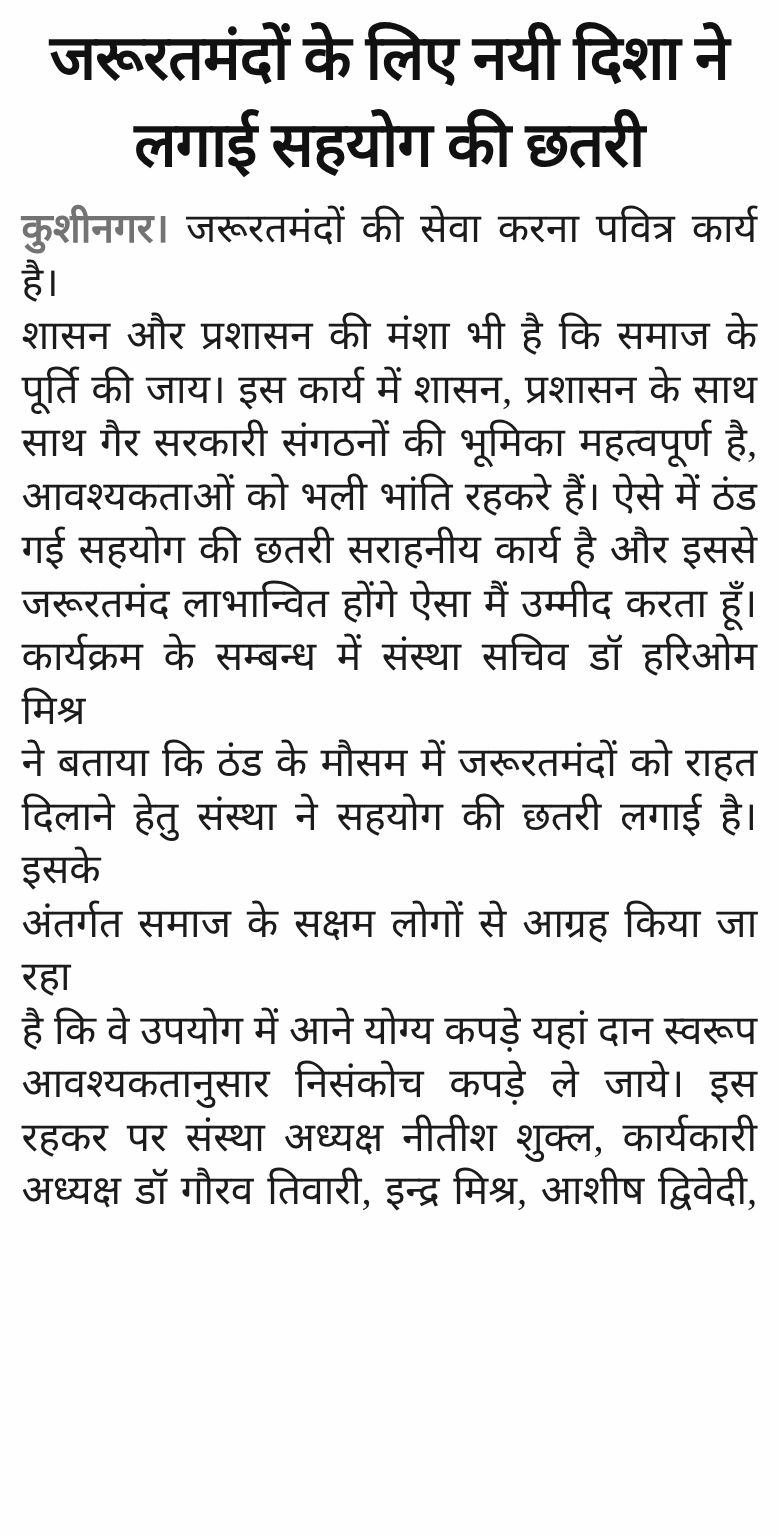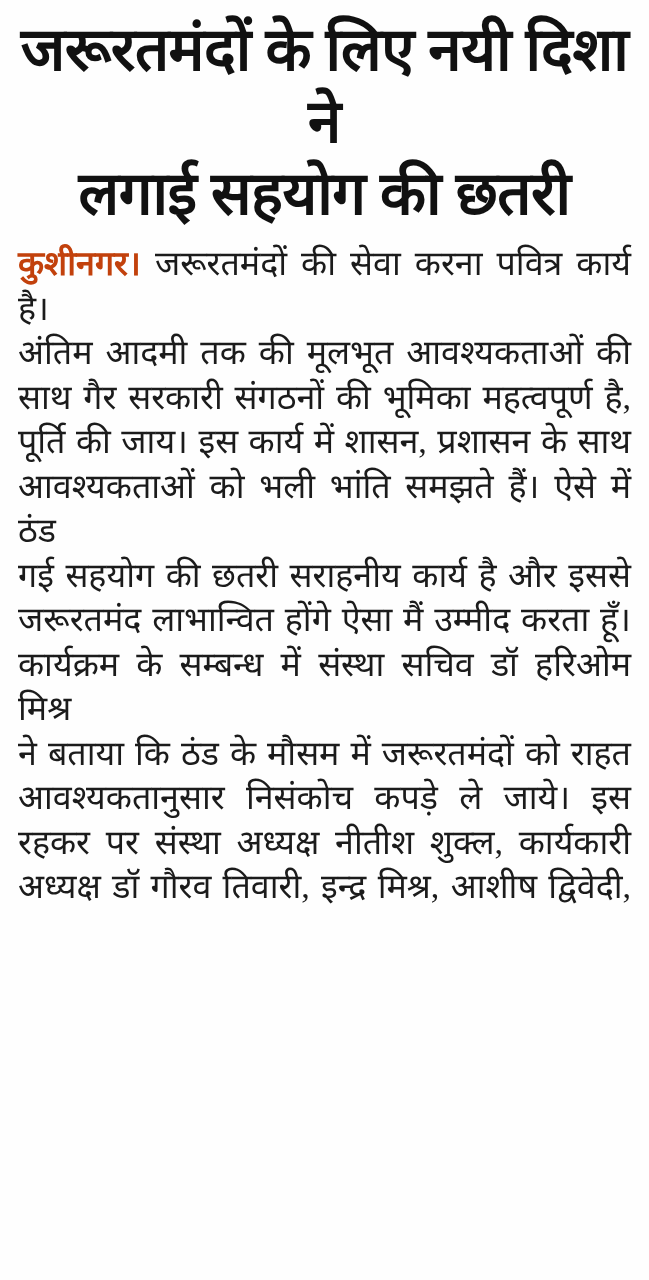--- a/index.html
+++ b/index.html
@@ -14,65 +14,68 @@
     box-sizing: border-box;
     background: #fefefe;
     color: #1a1a1a;
     font-family: "Liberation Serif", "DejaVu Serif", serif;
     overflow: hidden;
   }
   .headline {
     margin: 14px 10px 0 10px;
     text-align: center;
     font-weight: 700;
-    font-size: 60px;
+    font-size: 52px;
     line-height: 72px;
     color: #111111;
     letter-spacing: -0.5px;
   }
   .headline-line {
     display: block;
   }
   .article-body {
     margin: 12px 18px 0 18px;
     font-size: 34px;
     line-height: 44.5px;
     color: #1b1b1b;
   }
   .bline {
     text-align: justify;
     text-align-last: justify;
   }
   .dateline {
     font-weight: 700;
-    color: #c2410c;
+    color: #737373;
   }
 </style>
 </head>
 <body>
 
 <article class="clipping">
 
   <h1 class="headline">
     <span class="headline-line">जरूरतमंदों के लिए नयी दिशा ने</span>
     <span class="headline-line">लगाई सहयोग की छतरी</span>
   </h1>
 
   <div class="article-body">
     <div class="bline">
       <span class="dateline">कुशीनगर।</span>
       <span>जरूरतमंदों की सेवा करना पवित्र कार्य है।</span>
     </div>
 
-      <div class="bline">अंतिम आदमी तक की मूलभूत आवश्यकताओं की</div>
+  <div class="bline">शासन और प्रशासन की मंशा भी है कि समाज के</div>
+      <div class="bline">पूर्ति की जाय। इस कार्य में शासन, प्रशासन के साथ</div>
       <div class="bline">साथ गैर सरकारी संगठनों की भूमिका महत्वपूर्ण है,</div>
-      <div class="bline">पूर्ति की जाय। इस कार्य में शासन, प्रशासन के साथ</div>
-      <div class="bline">आवश्यकताओं को भली भांति समझते हैं। ऐसे में ठंड</div>
+      <div class="bline">आवश्यकताओं को भली भांति रहकरे हैं। ऐसे में ठंड</div>
       <div class="bline">गई सहयोग की छतरी सराहनीय कार्य है और  इससे</div>
       <div class="bline">जरूरतमंद लाभान्वित होंगे ऐसा मैं उम्मीद करता हूँ।</div>
       <div class="bline">कार्यक्रम के सम्बन्ध में संस्था सचिव डॉ हरिओम मिश्र</div>
       <div class="bline">ने बताया कि ठंड के मौसम में जरूरतमंदों को राहत</div>
+      <div class="bline">दिलाने हेतु संस्था ने सहयोग की छतरी लगाई है। इसके</div>
+      <div class="bline">अंतर्गत समाज के सक्षम लोगों से आग्रह किया जा रहा</div>
+      <div class="bline">है कि वे उपयोग में आने योग्य कपड़े यहां दान स्वरूप</div>
       <div class="bline">आवश्यकतानुसार निसंकोच कपड़े ले जाये।   इस</div>
       <div class="bline">रहकर पर संस्था अध्यक्ष नीतीश शुक्ल, कार्यकारी</div>
       <div class="bline">अध्यक्ष डॉ गौरव तिवारी, इन्द्र मिश्र, आशीष द्विवेदी,</div>
     </div>
 
 </article>
 
 </body></html>

